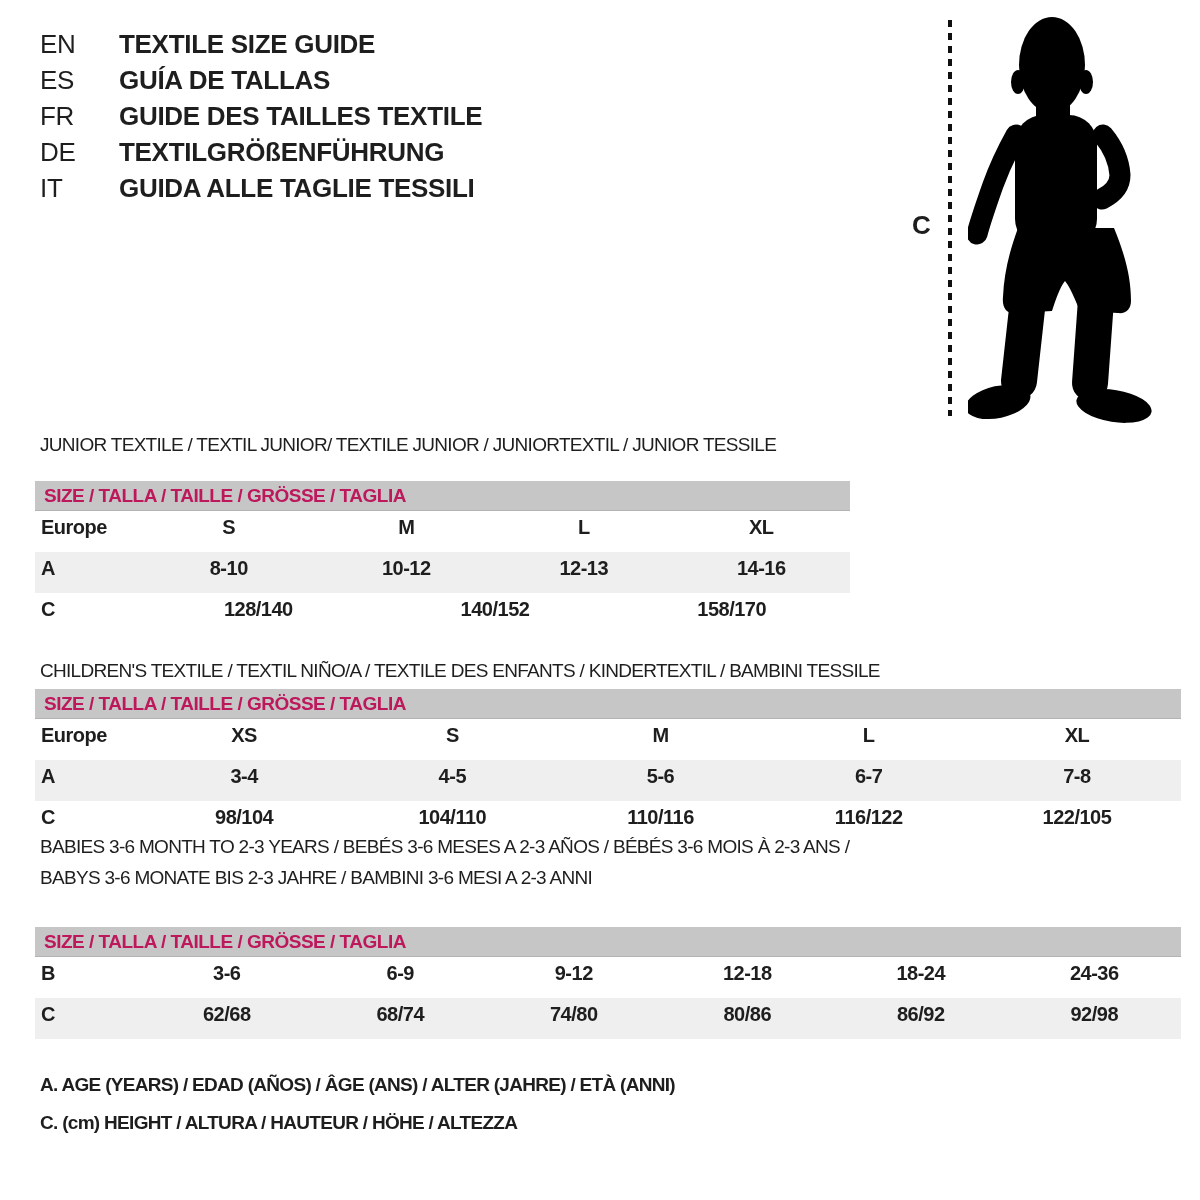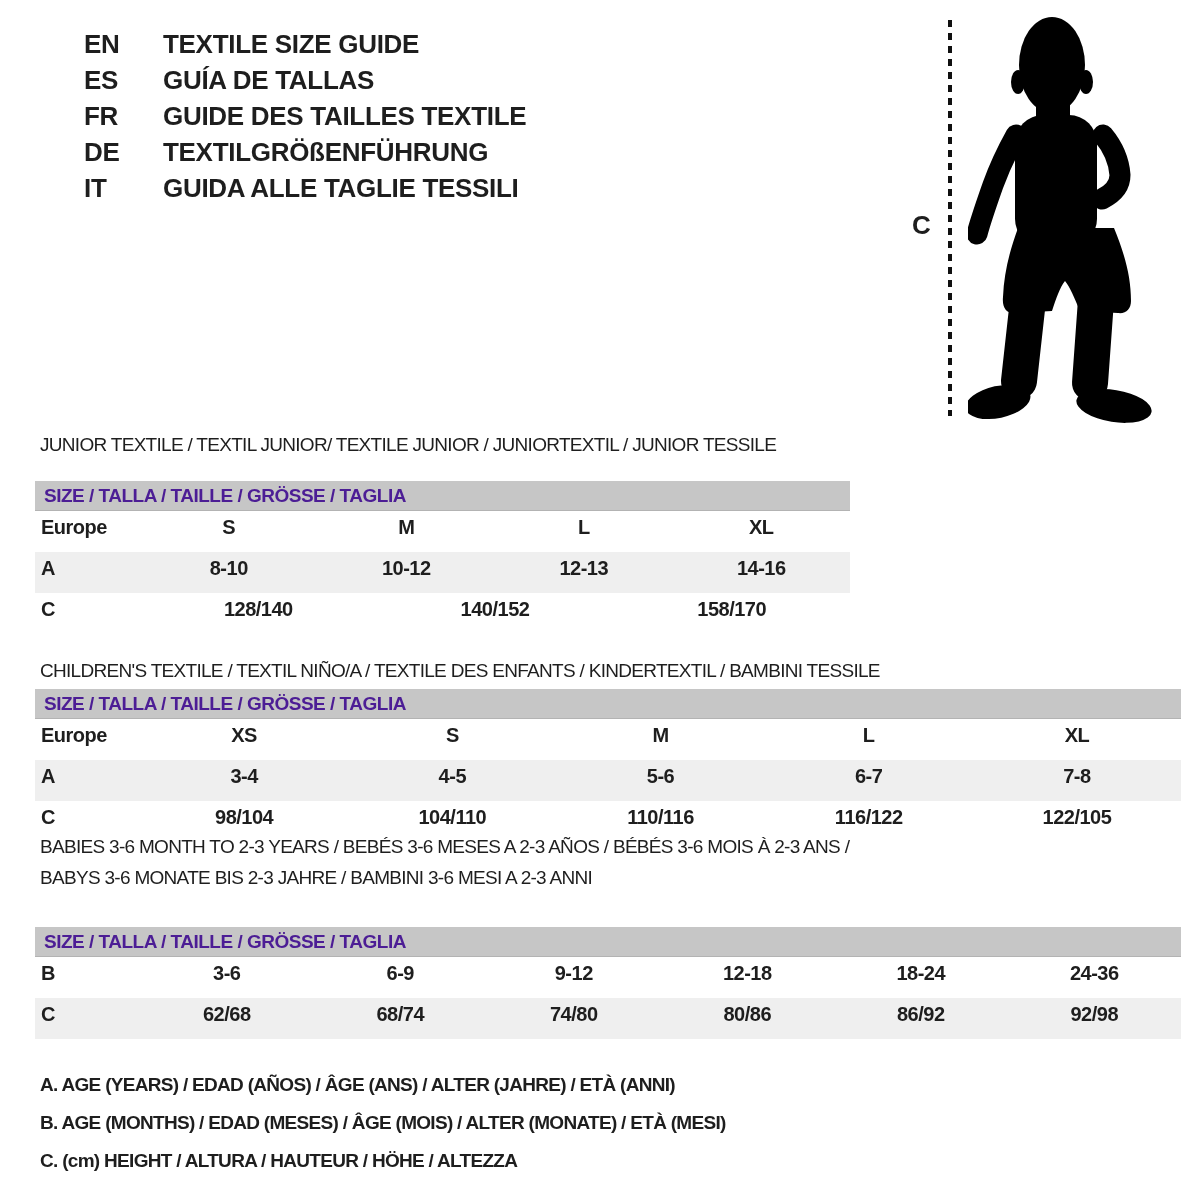--- a/index.html
+++ b/index.html
@@ -10,21 +10,21 @@
     background:#ffffff;
     font-family:"Liberation Sans", sans-serif;
     color:#1e1e1e;
     overflow:hidden;
   }
 
   
   #languages { position:absolute; left:40px; top:26px; }
   .lang-row { display:flex; height:36px; line-height:36px; }
   .lang-code {
-    width:79px; font-weight:bold; font-size:26px; letter-spacing:-0.3px;margin-left:44px;
+    width:79px; font-weight:normal; font-size:26px; letter-spacing:-0.3px;
   }
   .lang-title {
     font-weight:bold; font-size:26px; letter-spacing:-0.3px; white-space:nowrap;
   }
 
   
   #height-line {
     position:absolute; left:948px; top:20px; width:4px; height:396px;
     background:repeating-linear-gradient(to bottom, #101010 0 7px, transparent 7px 13px);
   }
@@ -41,21 +41,21 @@
   }
   #junior-title   { left:40px; top:429px; }
   #children-title { left:40px; top:639px;margin-top:16px; }
   #babies-title   { left:40px; top:831px; }
 
   
   .size-bar {
     position:absolute; height:30px;
     background:#c6c6c6; border-bottom:1px solid #b3b3b3;
     display:flex; align-items:center; padding-left:9px;
-    font-weight:bold; font-size:19px; letter-spacing:-0.5px; color:#4c1d95;
+    font-weight:bold; font-size:19px; letter-spacing:-0.5px; color:#be185d;
     white-space:nowrap;
   }
   #junior-bar   { left:35px; top:481px; width:815px; }
   #children-bar { left:35px; top:689px; width:1146px; }
   #babies-bar   { left:35px; top:927px; width:1146px; }
 
   
   .rows { position:absolute; }
   #junior-rows   { left:35px; top:511px; width:815px; }
   #children-rows { left:35px; top:719px; width:1146px; }
@@ -217,17 +217,16 @@
         <div class="t-cell">68/74</div>
         <div class="t-cell">74/80</div>
         <div class="t-cell">80/86</div>
         <div class="t-cell">86/92</div>
         <div class="t-cell">92/98</div>
       </div>
     </div>
 
   <div id="legend">
       <div class="legend-line">A. AGE (YEARS) / EDAD (AÑOS) / ÂGE (ANS) / ALTER (JAHRE) / ETÀ (ANNI)</div>
-      <div class="legend-line">B. AGE (MONTHS) / EDAD (MESES) / ÂGE (MOIS) / ALTER (MONATE) / ETÀ (MESI)</div>
       <div class="legend-line">C. (cm) HEIGHT / ALTURA / HAUTEUR / HÖHE / ALTEZZA</div>
     </div>
 
 </div>
 
 </body></html>

